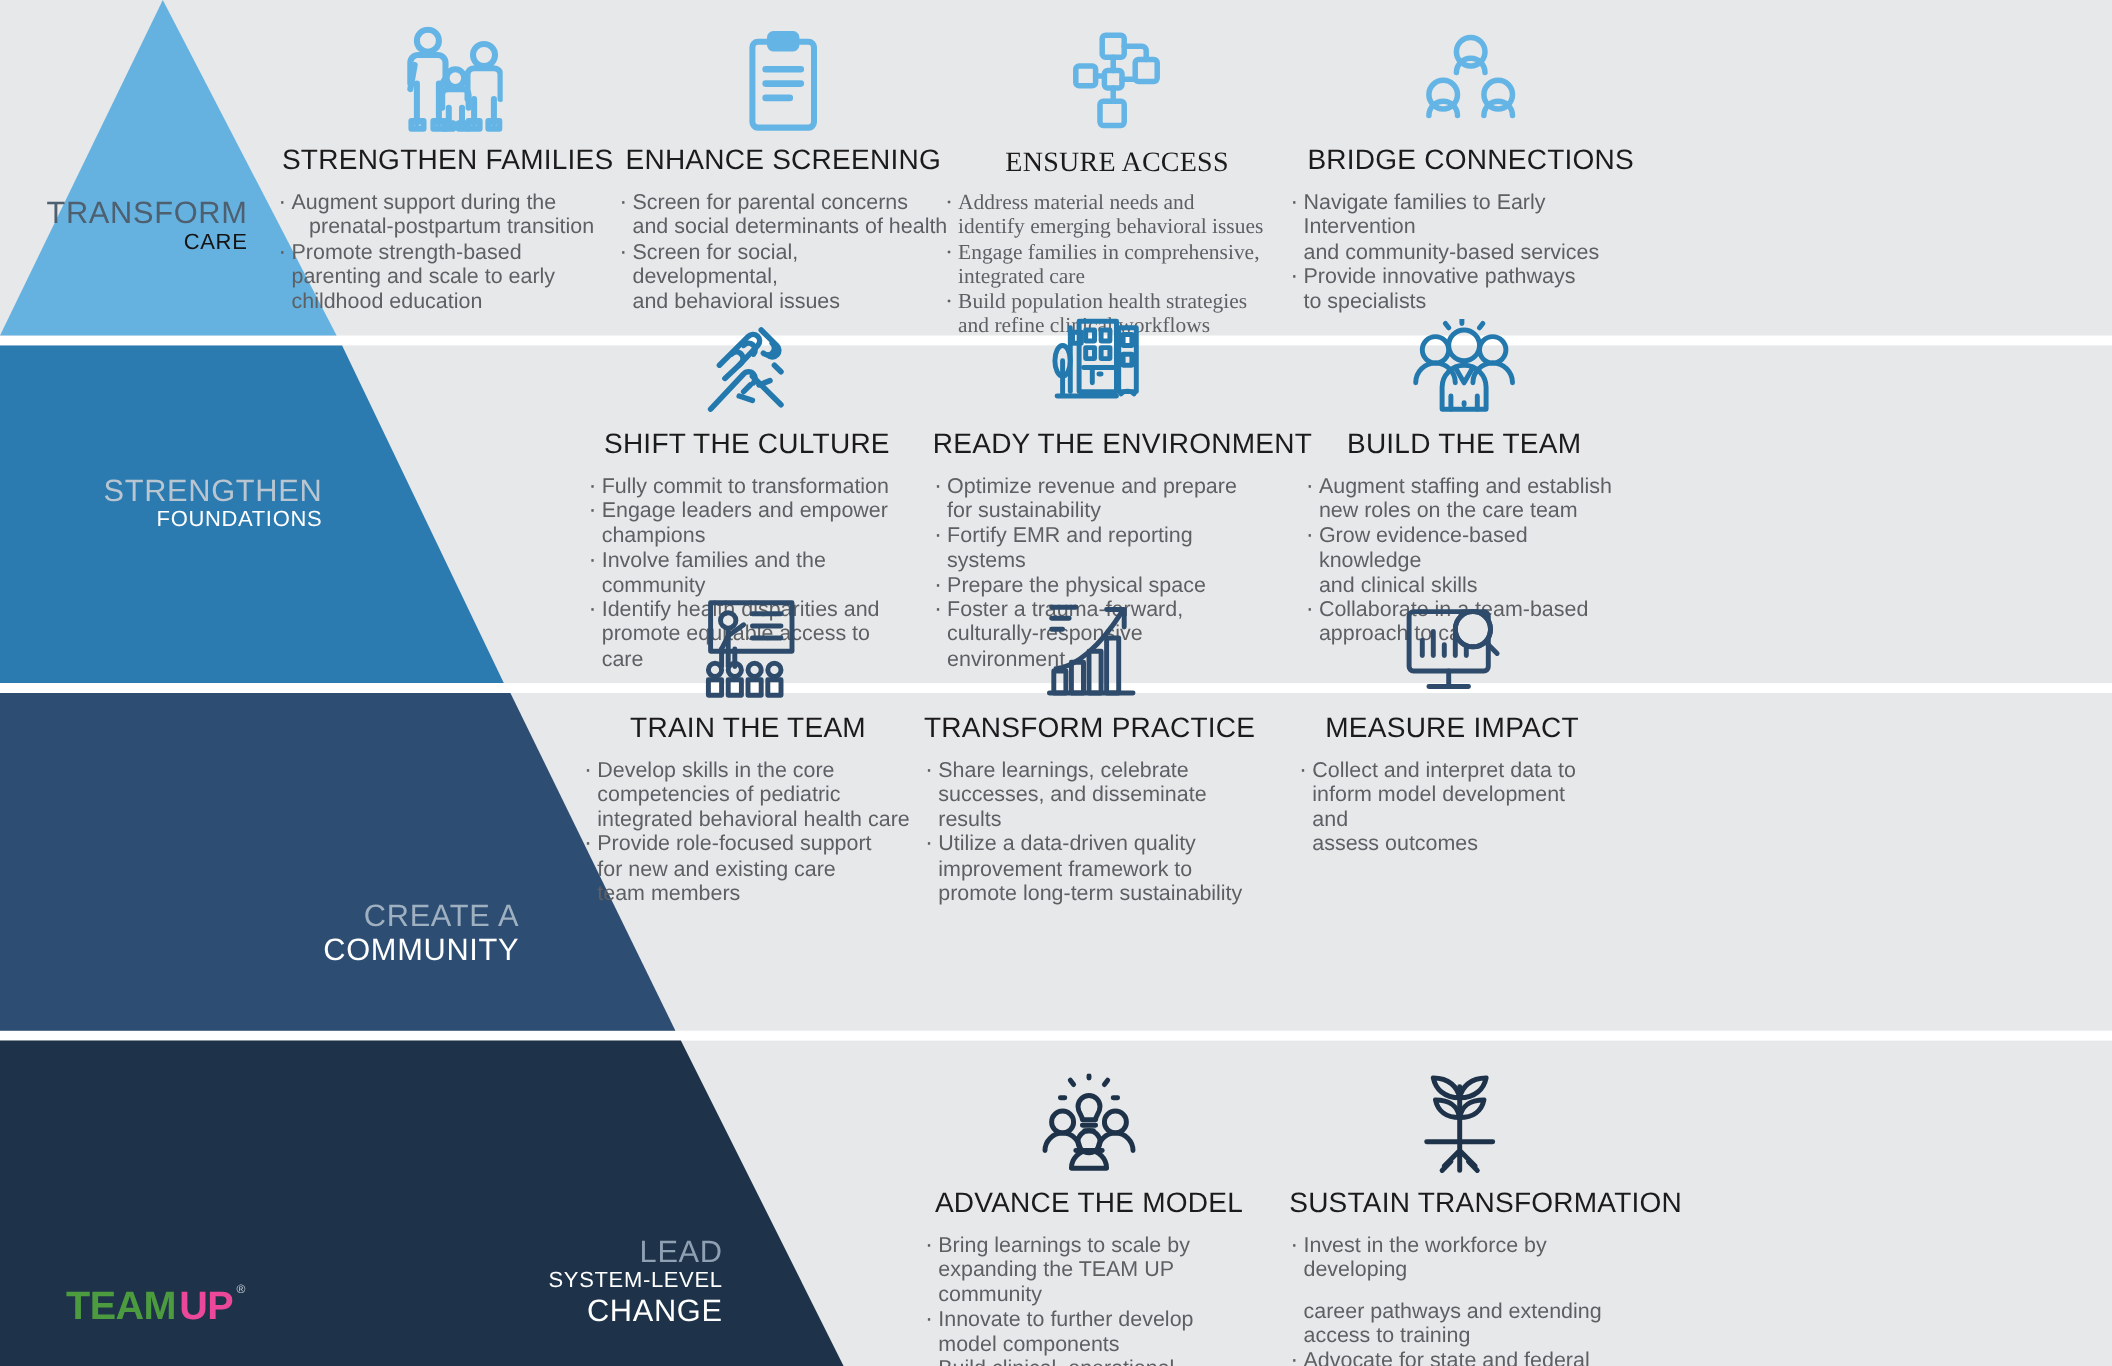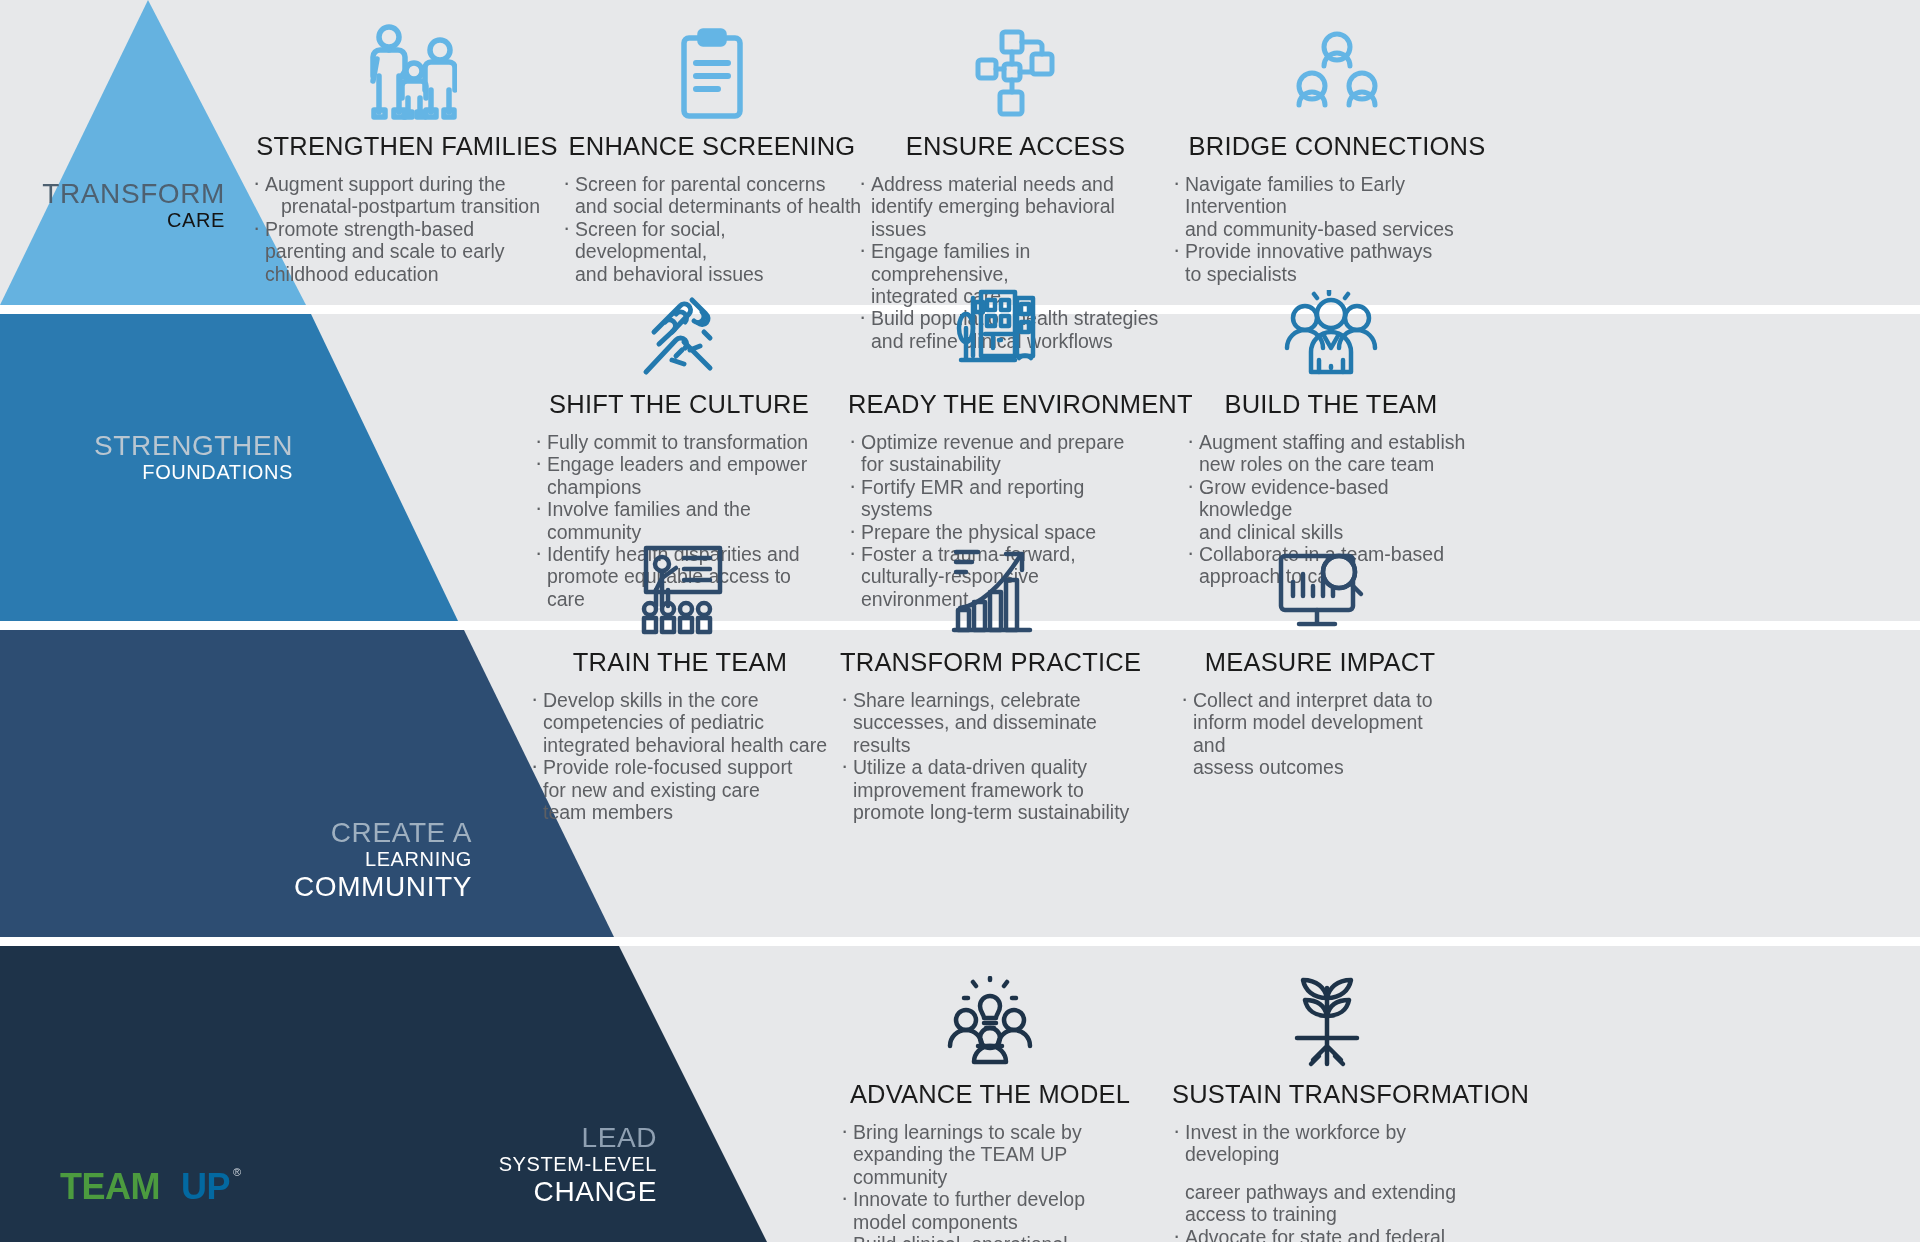--- a/index.html
+++ b/index.html
@@ -67,21 +67,21 @@
   .lab2 .l1{color:#b9c6d1;}
   .lab2 .l2{color:#ffffff;}
   .lab3 .l1{color:#9fb0c0;}
   .lab3 .l2,.lab3 .l3{color:#ffffff;}
   .lab4 .l1{color:#8fa0b2;}
   .lab4 .l2,.lab4 .l3{color:#ffffff;padding-left:40px;}
 
   
   #logo{position:absolute;left:60px;bottom:34px;display:flex;align-items:flex-start;}
   #logo .team{font-size:36px;font-weight:bold;color:#4c9b3f;letter-spacing:-0.5px;}
-  #logo .up{font-size:36px;font-weight:bold;color:#0369a1;letter-spacing:-0.5px;margin-left:21px;}
+  #logo .up{font-size:36px;font-weight:bold;color:#ec4899;letter-spacing:-0.5px;margin-left:3px;}
   #logo .tm{font-size:11px;color:#cfd6dd;margin-left:3px;margin-bottom:19px;}
 </style>
 </head>
 <body>
 
 <div id="stage">
 
   <div class="band band-1"></div>
   <div class="band band-2"></div>
   <div class="band band-3"></div>
@@ -97,21 +97,20 @@
   <div class="pyr-label lab1" style="left:0;top:178px;width:225px;">
     <div class="l1">TRANSFORM</div>
     <div class="l2">CARE</div>
   </div>
   <div class="pyr-label lab2" style="left:0;top:430px;width:293px;">
     <div class="l1">STRENGTHEN</div>
     <div class="l2">FOUNDATIONS</div>
   </div>
   <div class="pyr-label lab3" style="left:0;top:817px;width:472px;">
     <div class="l1">CREATE A</div>
-    <div class="l2">LEARNING</div>
     <div class="l3">COMMUNITY</div>
   </div>
   <div class="pyr-label lab4" style="left:0;top:1122px;width:657px;">
     <div class="l1">LEAD</div>
     <div class="l2">SYSTEM-LEVEL</div>
     <div class="l3">CHANGE</div>
   </div>
 
   <div class="row" style="top:4px;">
     <div class="col" style="left:252px;width:310px;">
@@ -164,21 +163,21 @@
             <span class="cont">Screen for parental concerns</span>
             <span class="cont" style="margin-left: 0px;">and social determinants of health</span>
           </div>
           <div class="b">
             <span class="cont">Screen for social, developmental,</span>
             <span class="cont" style="margin-left: 0px;">and behavioral issues</span>
           </div>
         </div>
     </div>
 
-    <div class="col" style="position:absolute;left:858px;width:315px;">
+    <div class="col" style="position:absolute;left:858px;width:315px;font-family:Liberation Serif, serif;">
       <div class="icon-wrap">
         <svg width="92" height="92" viewBox="0 0 92 92" fill="none" stroke="#64b5e5" stroke-width="5" stroke-linecap="round" stroke-linejoin="round">
           <rect x="32" y="4" width="20" height="20" rx="3"></rect>
           <rect x="62" y="26" width="20" height="20" rx="3"></rect>
           <rect x="8" y="32" width="18" height="18" rx="3"></rect>
           <rect x="34" y="36" width="16" height="16" rx="3"></rect>
           <rect x="30" y="64" width="22" height="22" rx="3"></rect>
           <path d="M42 24 v12 M50 44 h12 M26 41 h8 M42 52 v12"></path>
           <path d="M52 14 h16 a4 4 0 0 1 4 4 v8"></path>
         </svg>

